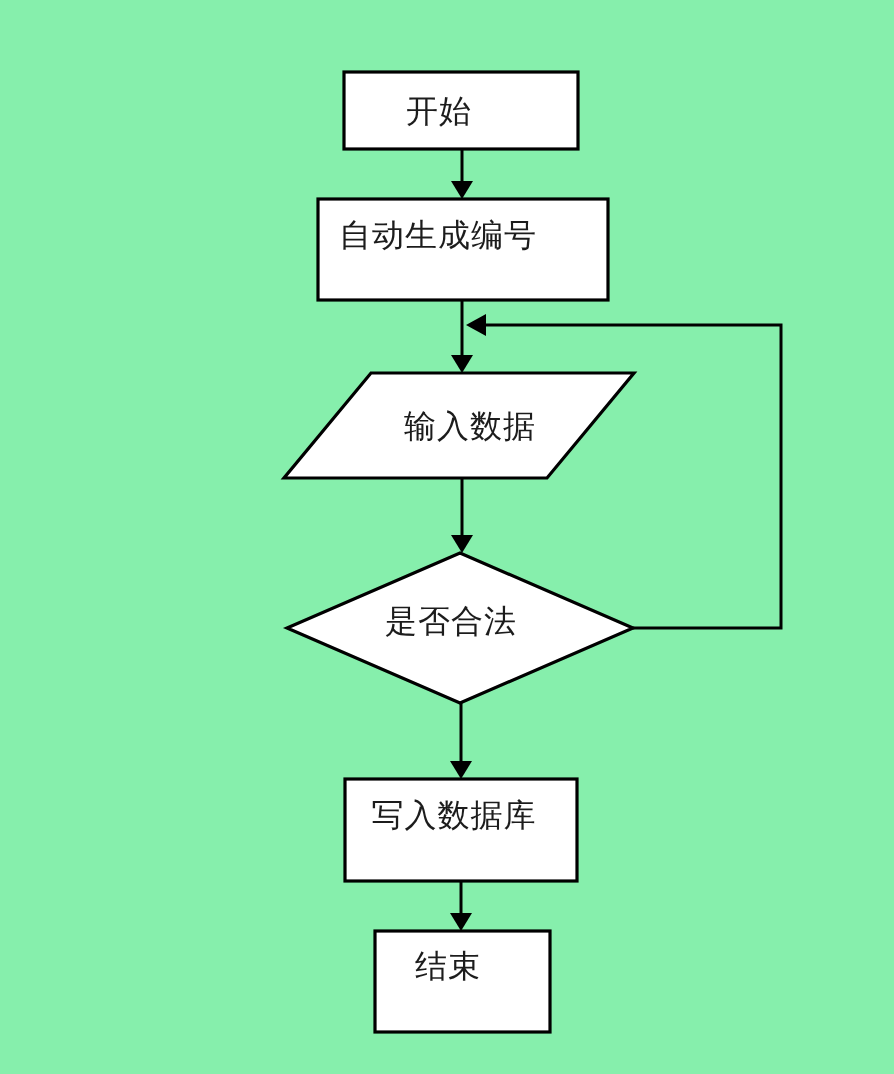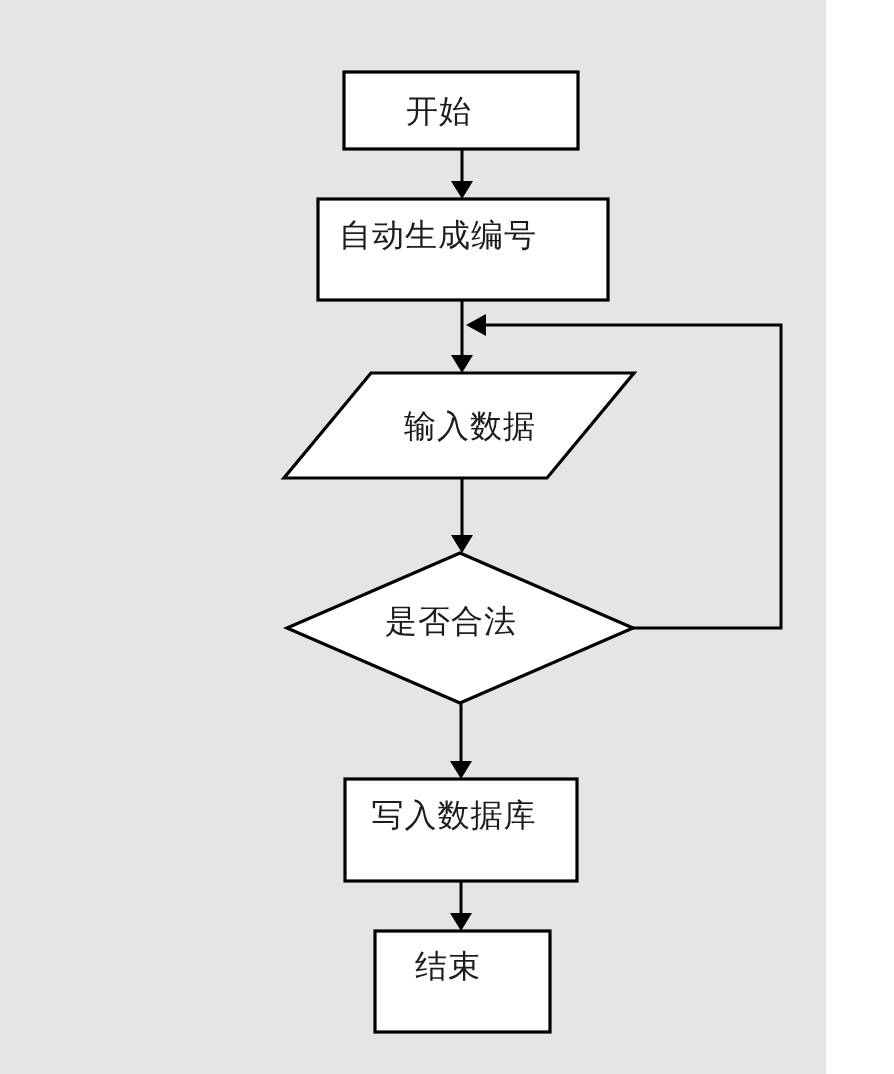--- a/index.html
+++ b/index.html
@@ -3,23 +3,23 @@
 <meta charset="utf-8">
 <style>
   html, body {
     margin: 0;
     padding: 0;
     background: #ffffff;
     font-family: "DejaVu Sans", "Liberation Sans", sans-serif;
   }
   .canvas {
     position: relative;
-    width: 826px;
+    width: 894px;
     height: 1074px;
-    background: #e5e5e5;
+    background: #86efac;
     overflow: hidden;
   }
   svg { display: block; }
   .shape {
     fill: #ffffff;
     stroke: #000000;
     stroke-width: 3.2;
   }
   .edge {
     fill: none;

